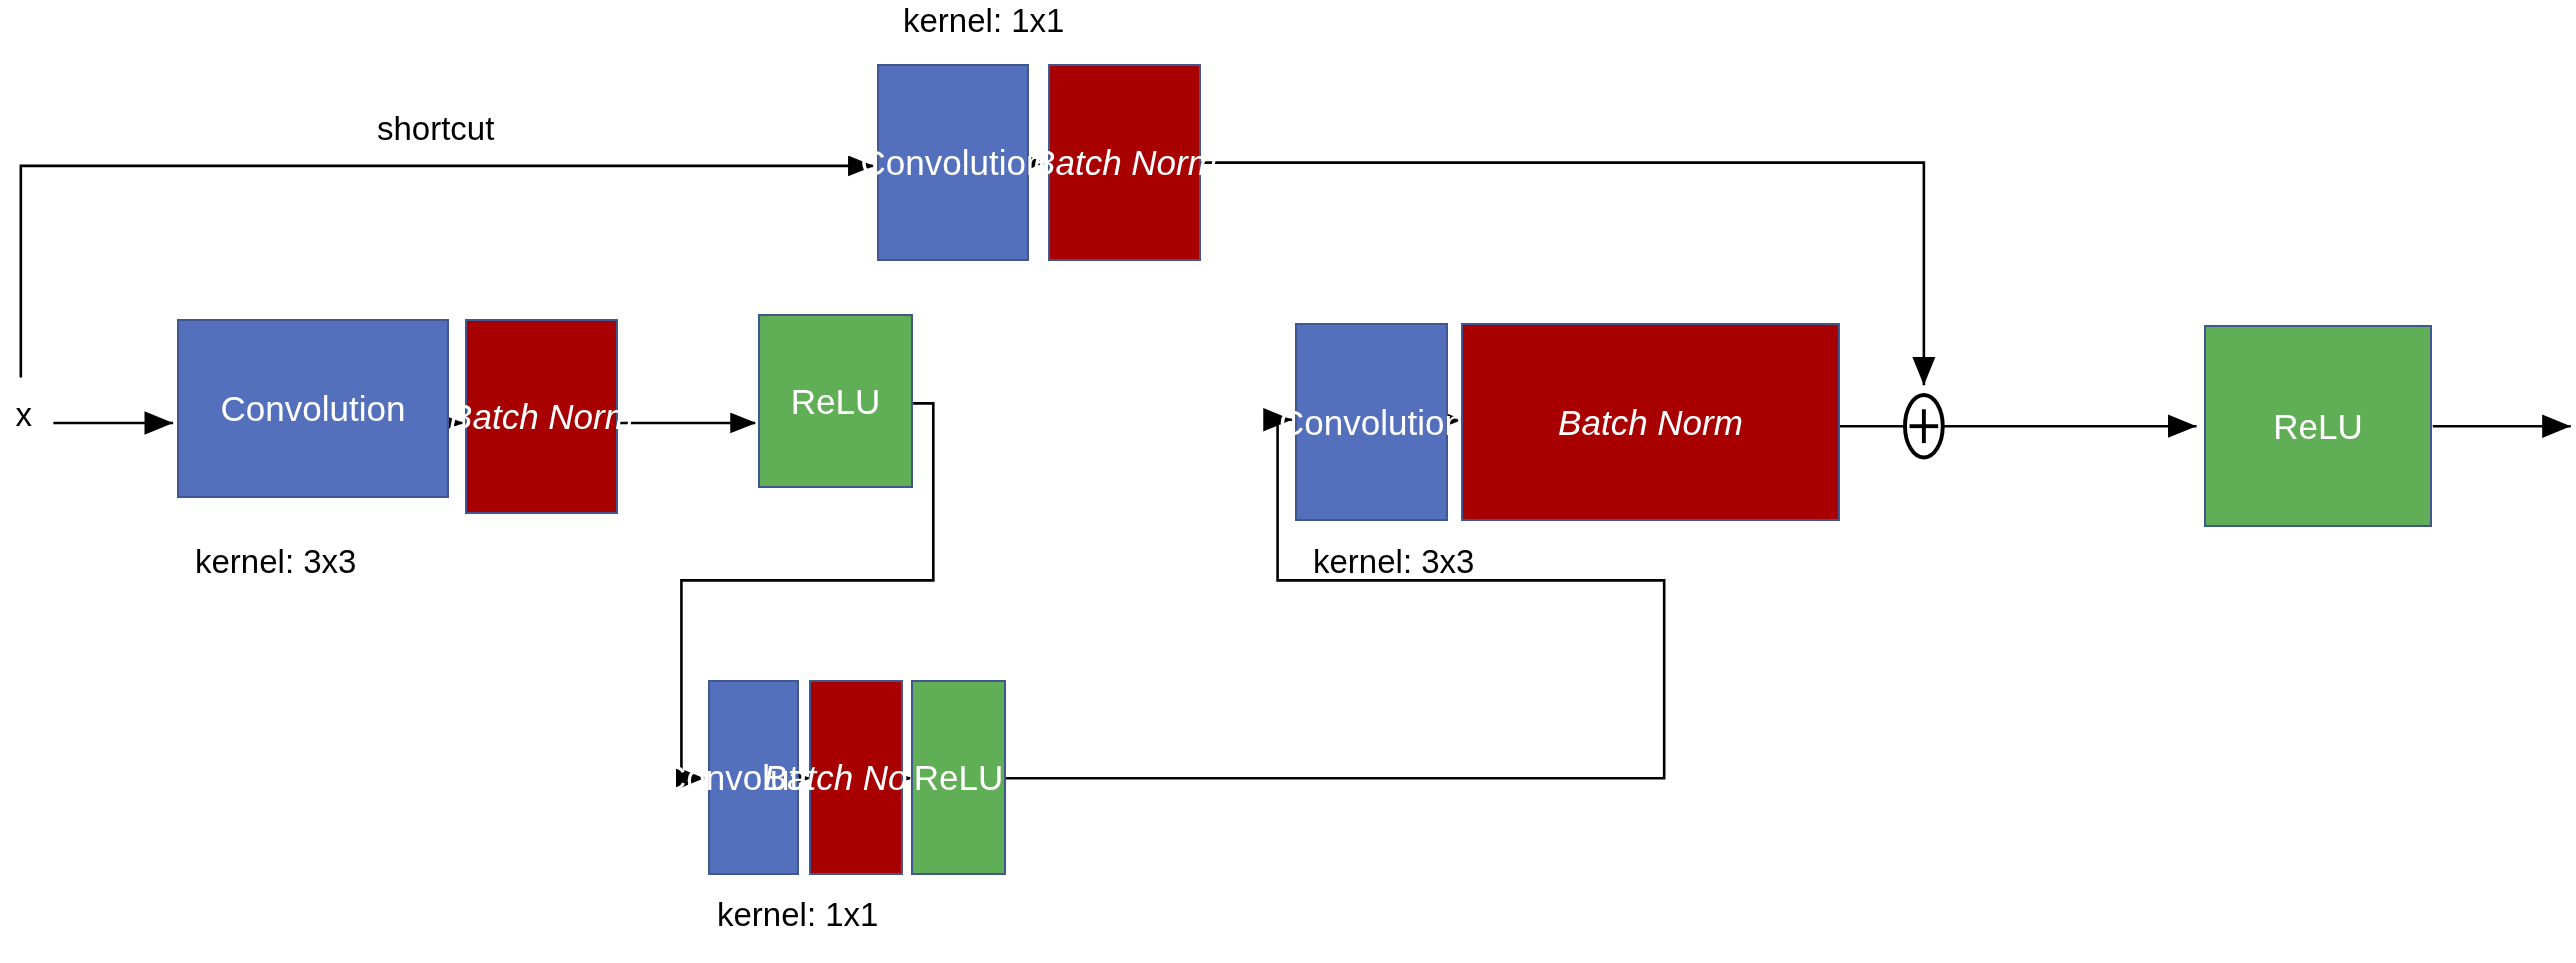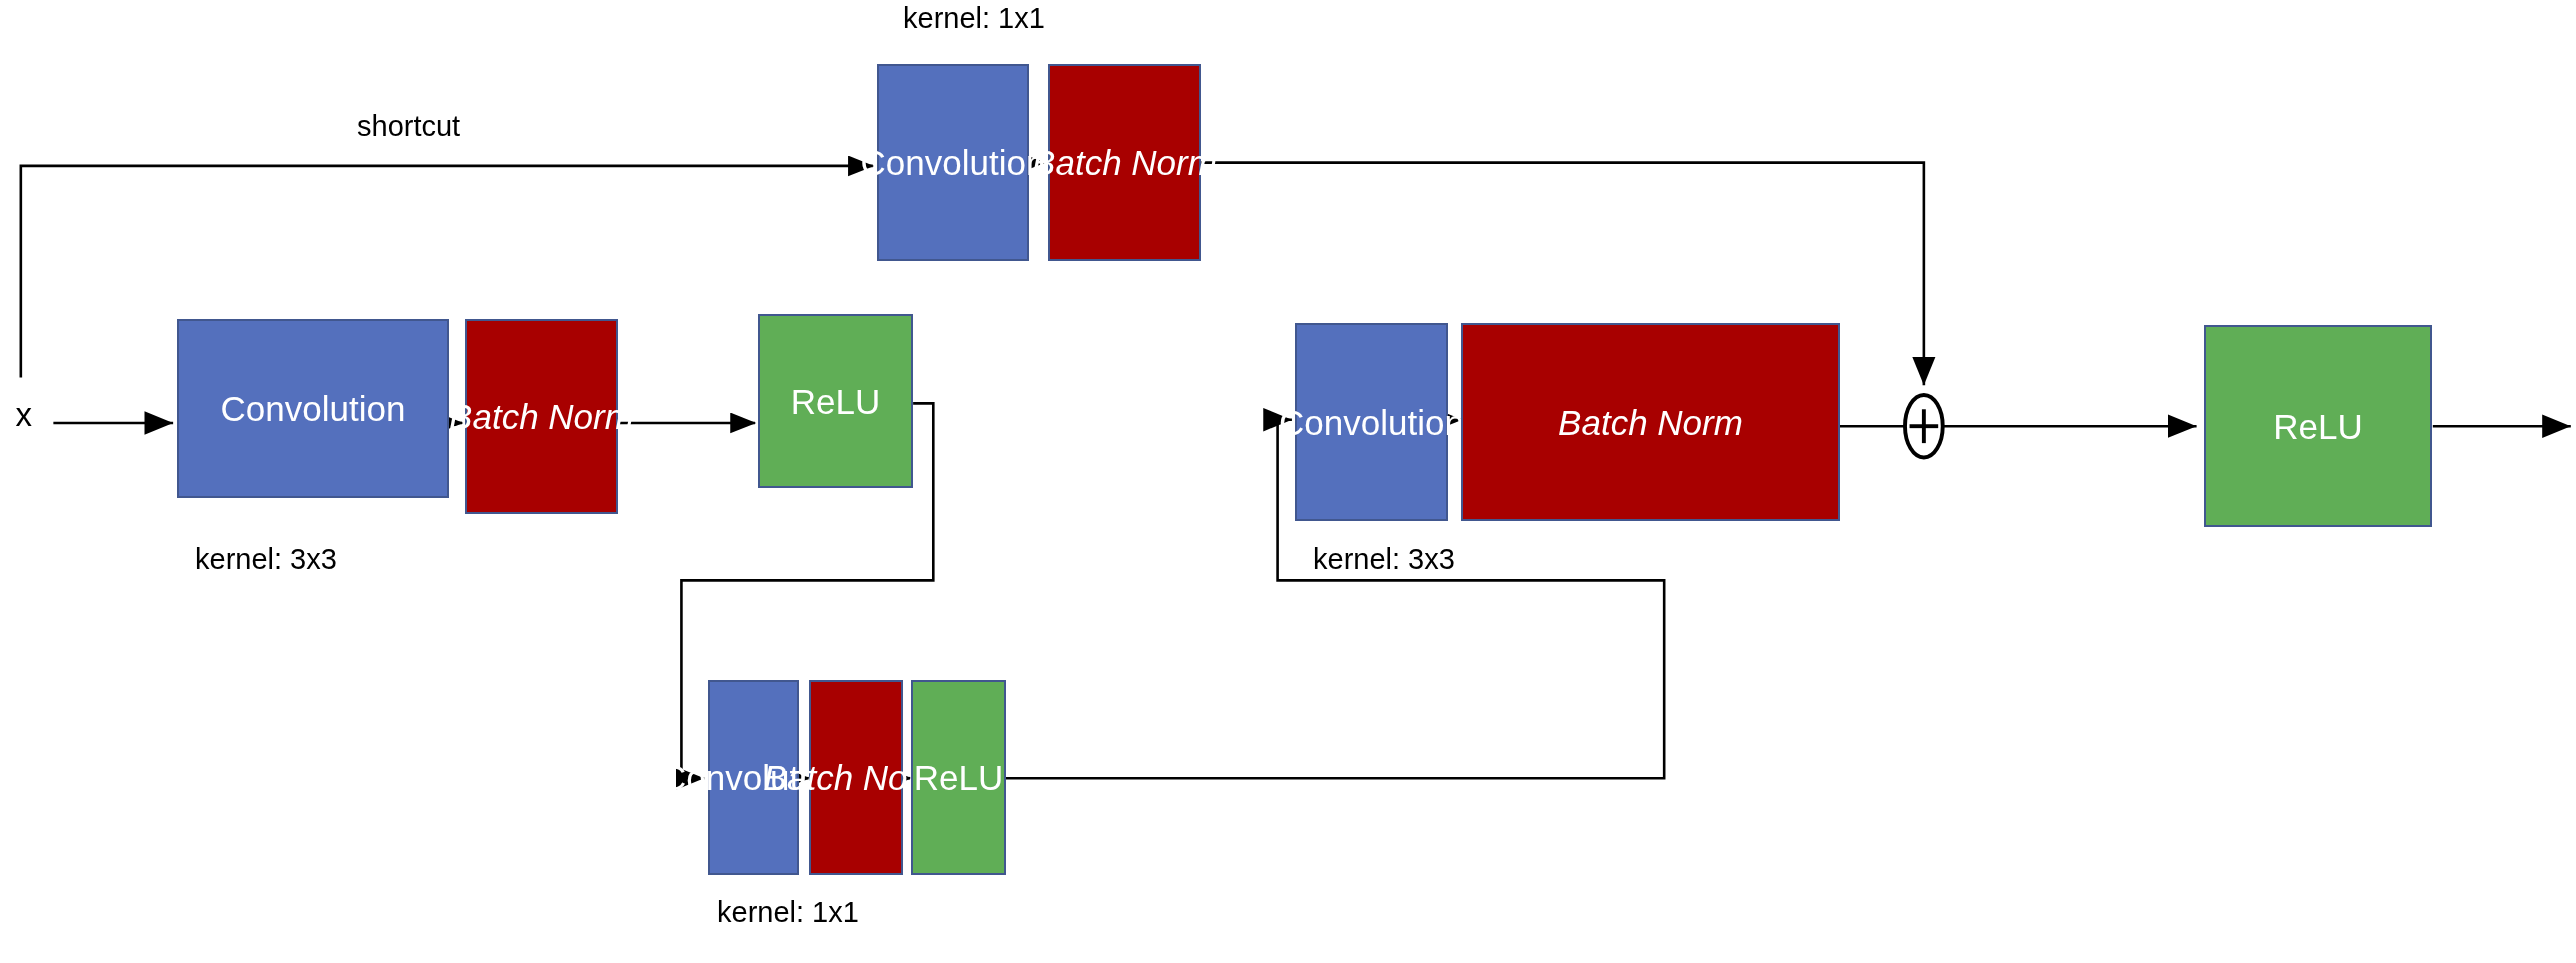--- a/index.html
+++ b/index.html
@@ -23,21 +23,21 @@
     white-space:nowrap;
     border:2.6px solid #41578F;
   }
   .node.conv{background:#5470BD;}
   .node.bn{background:#A80000;font-style:italic;}
   .node.relu{background:#60AE56;}
 
   .caption{
     position:absolute;
     color:#000000;
-    font-size:29px;
+    font-size:33px;
     line-height:1;
     white-space:nowrap;
   }
   .io-label{
     position:absolute;
     color:#000000;
     font-size:33px;
     line-height:1;
     white-space:nowrap;
   }
@@ -88,21 +88,21 @@
 
     <ellipse cx="2956" cy="655" rx="29" ry="48" fill="#ffffff" stroke="#000000" stroke-width="6"></ellipse>
     <g stroke="#000000" stroke-width="6" stroke-linecap="butt">
       <line x1="2934" y1="655" x2="2978" y2="655"></line>
       <line x1="2956" y1="629" x2="2956" y2="681"></line>
     </g>
   </svg>
 
   <div class="io-label" style="left:15.6px;top:398px;">x</div>
 
-  <div class="caption" style="left:357px;top:112px;">shortcut</div>
+  <div class="caption" style="left:377px;top:112px;">shortcut</div>
 
   <div class="node conv" style="left: 877px; top: 64px; width: 152px; height: 197px; background: rgb(84, 112, 189); border-color: rgb(65, 87, 143); color: rgb(255, 255, 255);">Convolution</div>
 
   <div class="node bn" style="left: 1048px; top: 64px; width: 153px; height: 197px; background: rgb(168, 0, 0); border-color: rgb(65, 87, 143); color: rgb(255, 255, 255);">Batch Norm</div>
 
   <div class="caption" style="left:903px;top:3.9px;">kernel: 1x1</div>
 
   <div class="node conv" style="left: 177px; top: 319px; width: 272px; height: 179px; background: rgb(84, 112, 189); border-color: rgb(65, 87, 143); color: rgb(255, 255, 255);">Convolution</div>
 
   <div class="node bn" style="left: 465px; top: 319px; width: 153px; height: 195px; background: rgb(168, 0, 0); border-color: rgb(65, 87, 143); color: rgb(255, 255, 255);">Batch Norm</div>

